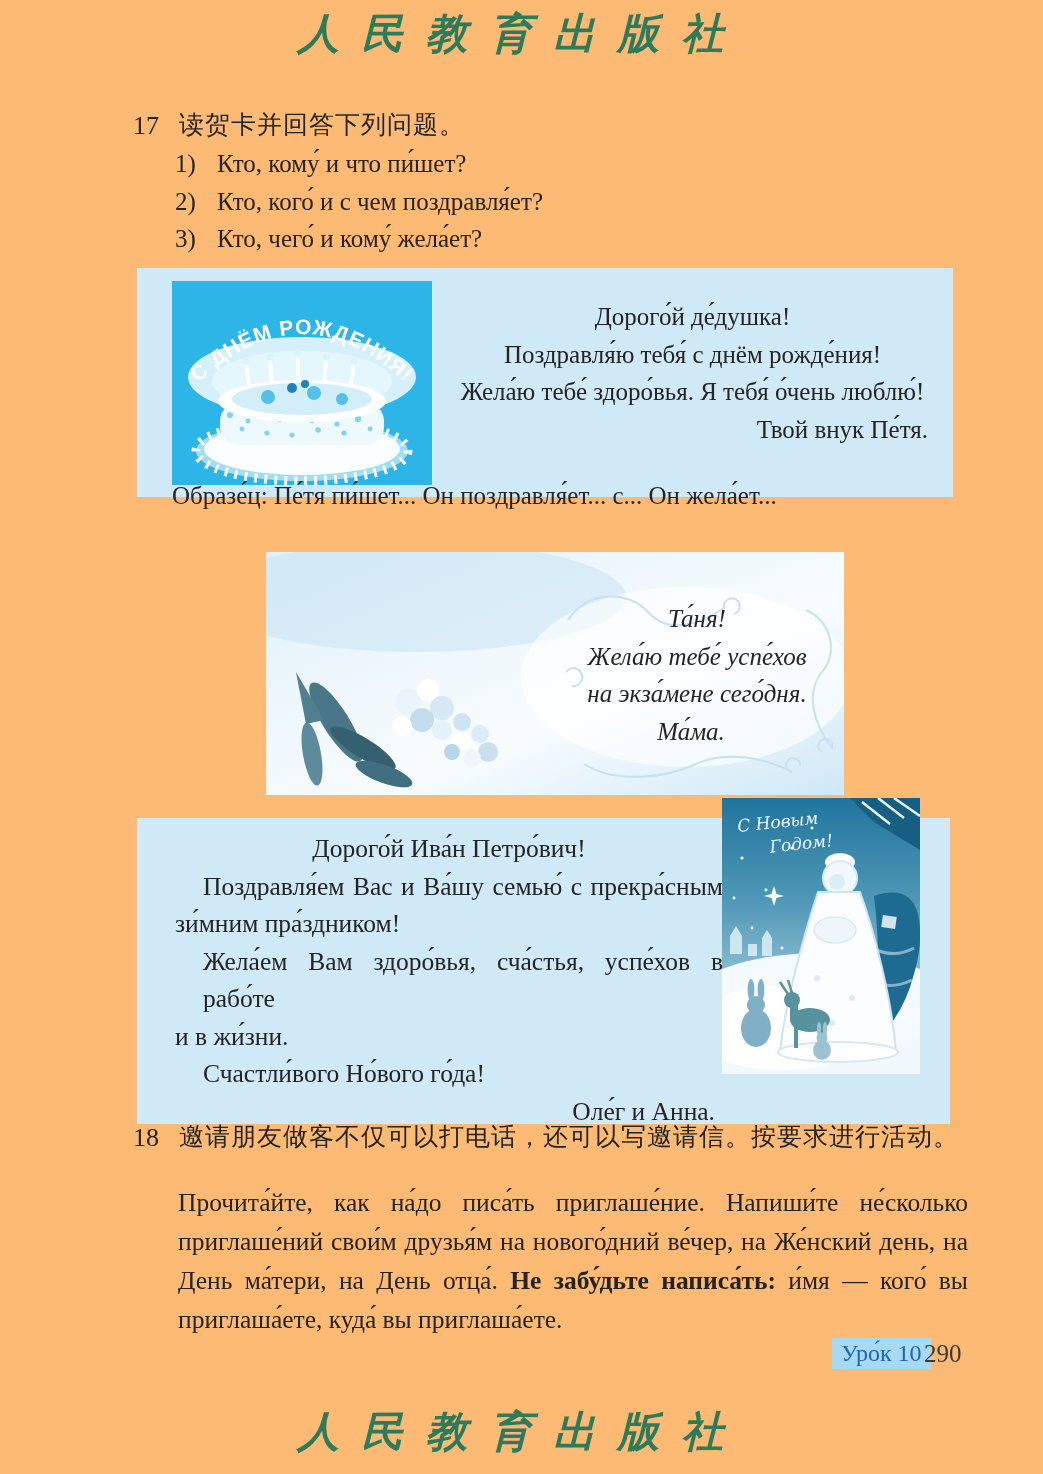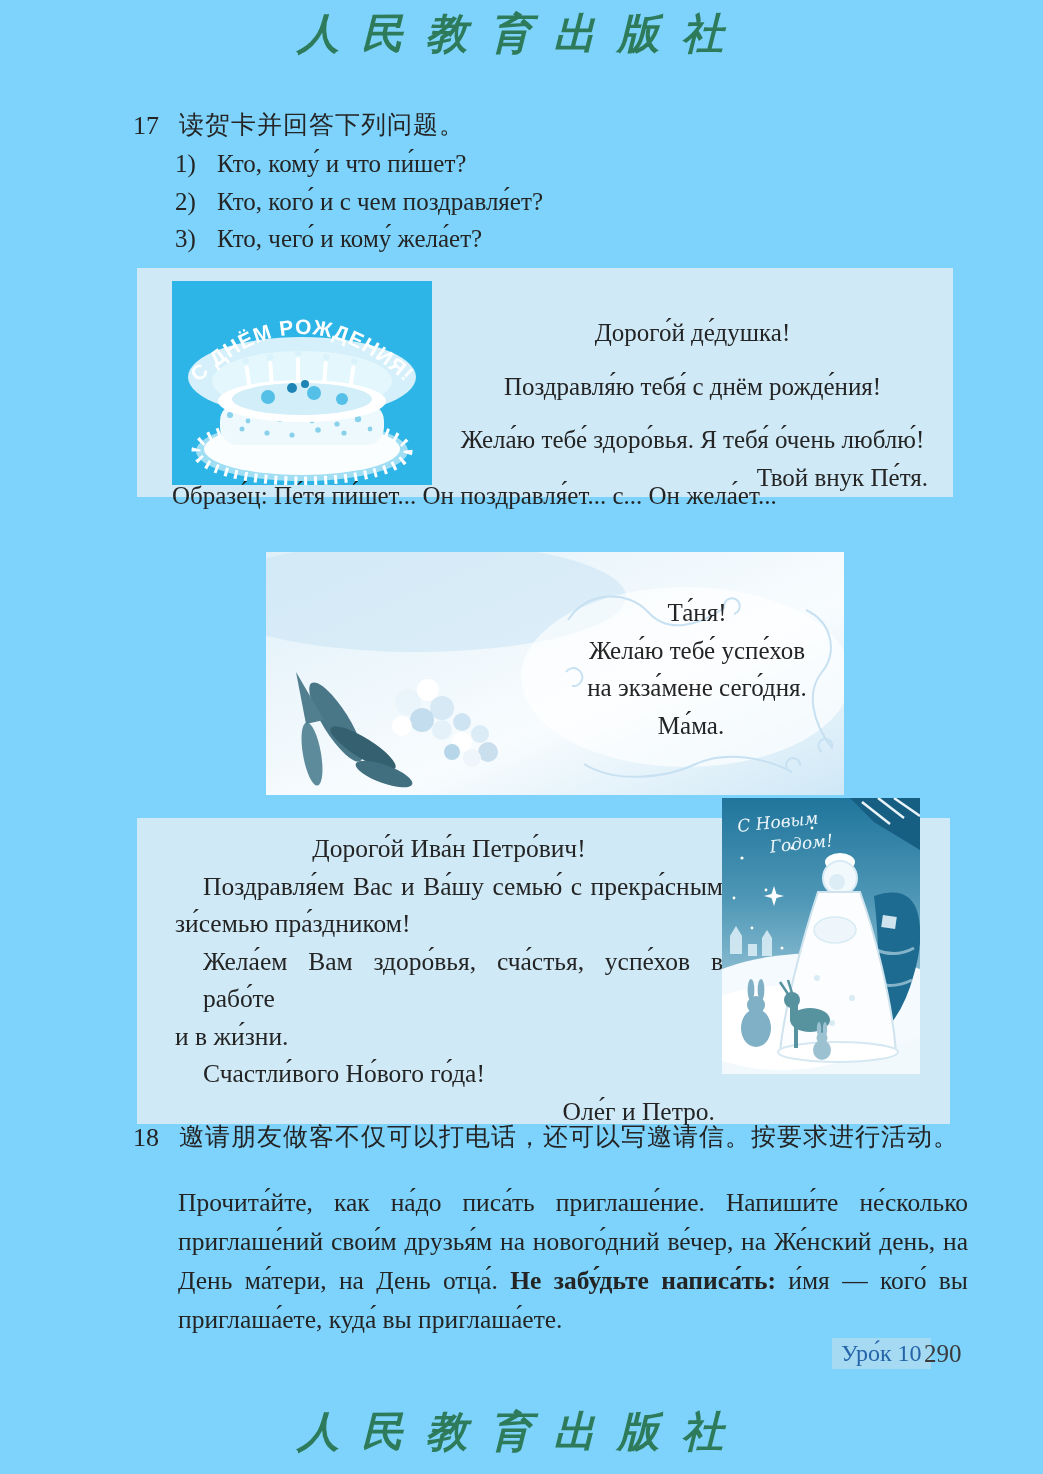--- a/index.html
+++ b/index.html
@@ -1,38 +1,38 @@
 <!DOCTYPE html>
 <html><head>
 <meta charset="utf-8">
 <style>
   html,body{margin:0;padding:0;background:#ffffff;}
-  .page{position:relative;width:1043px;height:1474px;background:#7dd3fc;overflow:hidden;
+  .page{position:relative;width:1043px;height:1474px;background:#fdba74;overflow:hidden;
         font-family:"Liberation Serif","DejaVu Serif",serif;color:#242424;}
   .logo{position:absolute;left:0;width:100%;text-align:center;color:#2e7b5b;
         font-family:"DejaVu Serif","Liberation Serif",serif;font-style:italic;font-weight:bold;
         font-size:42px;letter-spacing:22px;}
   .logo.top{top:6px;}
   .logo.bottom{top:1404px;}
   .ex-head{position:absolute;display:flex;gap:20px;align-items:flex-end;}
   .ex-num{font-size:26px;}
   .zh{font-family:"Liberation Serif","DejaVu Serif",serif;font-size:25px;letter-spacing:1px;}
   .q-row{position:absolute;display:flex;font-size:25px;}
   .q-num{width:42px;}
   .panel{position:absolute;background:#cfe9f6;}
   .panel1{left:137px;top:268px;width:816px;height:229px;}
   .panel2{left:137px;top:818px;width:813px;height:306px;}
   .bcard{position:absolute;left:35px;top:13px;width:260px;height:204px;}
   .b-text{position:absolute;left:318px;top:30px;width:475px;font-size:25px;line-height:37.5px;}
-  .b-text .c{text-align:center;margin-top:16px;}
+  .b-text .c{text-align:center;}
   .b-text .r{text-align:right;padding-right:2px;}
   .example{position:absolute;left:172px;top:482px;font-size:25px;}
   .wcard{position:absolute;left:266px;top:552px;width:578px;height:243px;overflow:hidden;}
   .wcard svg{position:absolute;left:0;top:0;}
-  .w-text{position:absolute;left:295px;top:42px;width:272px;font-size:25px;line-height:37.5px;}
+  .w-text{position:absolute;left:295px;top:48px;width:272px;font-size:25px;line-height:37.5px;font-style:italic;}
   .w-text .c{text-align:center;}
   .w-text .r{text-align:center;padding-right:12px;}
   .ny-text{position:absolute;left:38px;top:12px;width:548px;font-size:25.5px;line-height:37.5px;}
   .ny-text .c{text-align:center;}
   .ny-text .stretch{text-align:justify;text-align-last:justify;}
   .ny-text .indent{padding-left:28px;}
   .ny-text .r{text-align:right;padding-right:8px;}
   .nyimg{position:absolute;left:722px;top:798px;width:198px;height:276px;}
   .ex18-para{position:absolute;left:178px;top:1157px;width:790px;font-size:25.5px;
              line-height:39px;text-align:justify;}
@@ -184,25 +184,25 @@
       <div class="c">Жела́ю тебе́ успе́хов</div>
       <div class="c">на экза́мене сего́дня.</div>
       <div class="r">Ма́ма.</div>
     </div>
   </div>
 
   <div class="panel panel2">
     <div class="ny-text">
       <div class="c">Дорого́й Ива́н Петро́вич!</div>
       <div class="stretch indent">Поздравля́ем Вас и Ва́шу семью́ с прекра́сным</div>
-      <div>зи́семью пра́здником!</div>
+      <div>зи́мним пра́здником!</div>
       <div class="stretch indent">Жела́ем Вам здоро́вья, сча́стья, успе́хов в рабо́те</div>
       <div>и в жи́зни.</div>
       <div class="indent">Счастли́вого Но́вого го́да!</div>
-      <div class="r">Оле́г и Петро.</div>
+      <div class="r">Оле́г и Анна.</div>
     </div>
   </div>
 
   <svg class="nyimg" viewBox="0 0 198 276">
     <defs>
       <linearGradient id="ny-sky" x1="0" y1="0" x2="0" y2="1">
         <stop offset="0" stop-color="#20759c"></stop>
           <stop offset="0.55" stop-color="#4f97b6"></stop>
           <stop offset="1" stop-color="#8fc0d4"></stop>
       </linearGradient>

